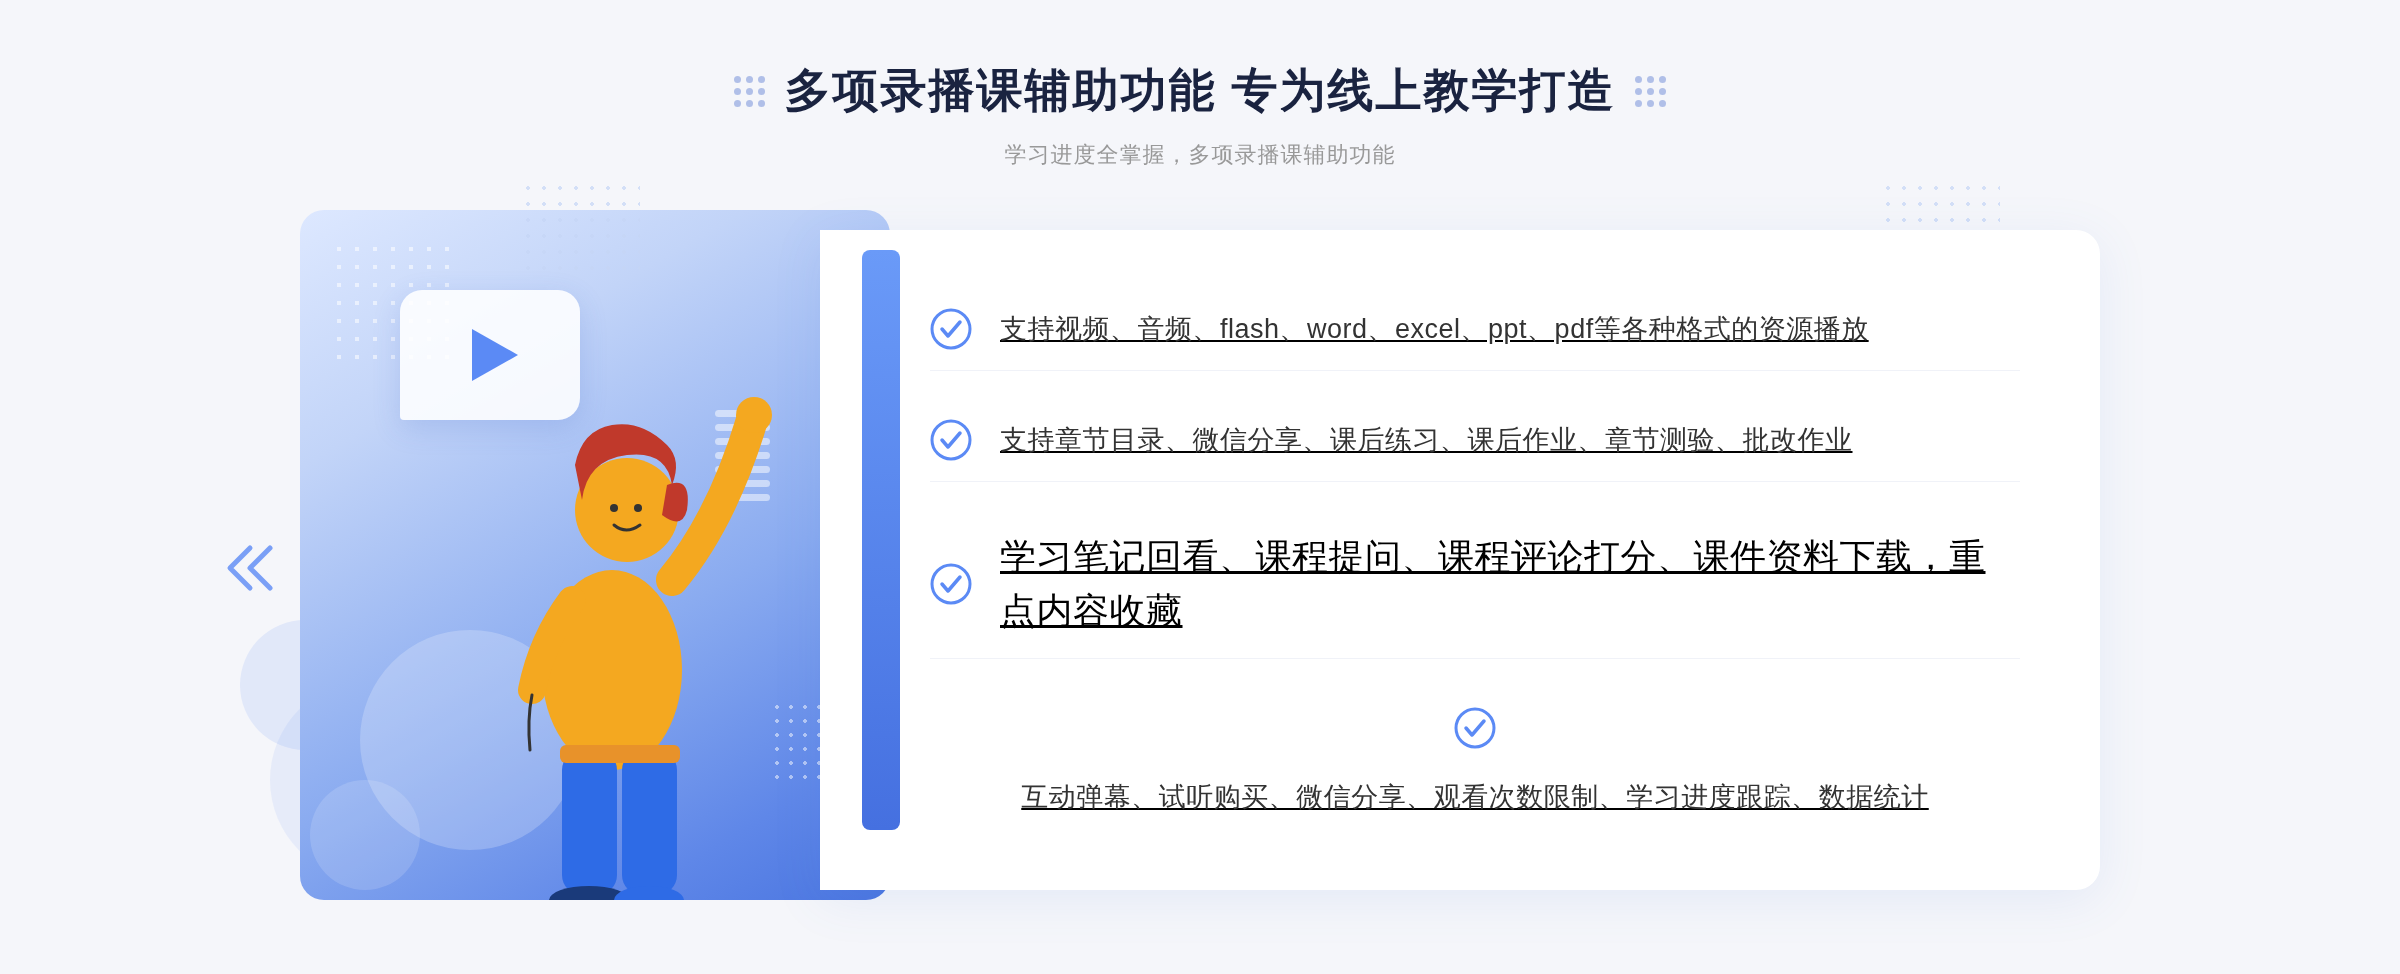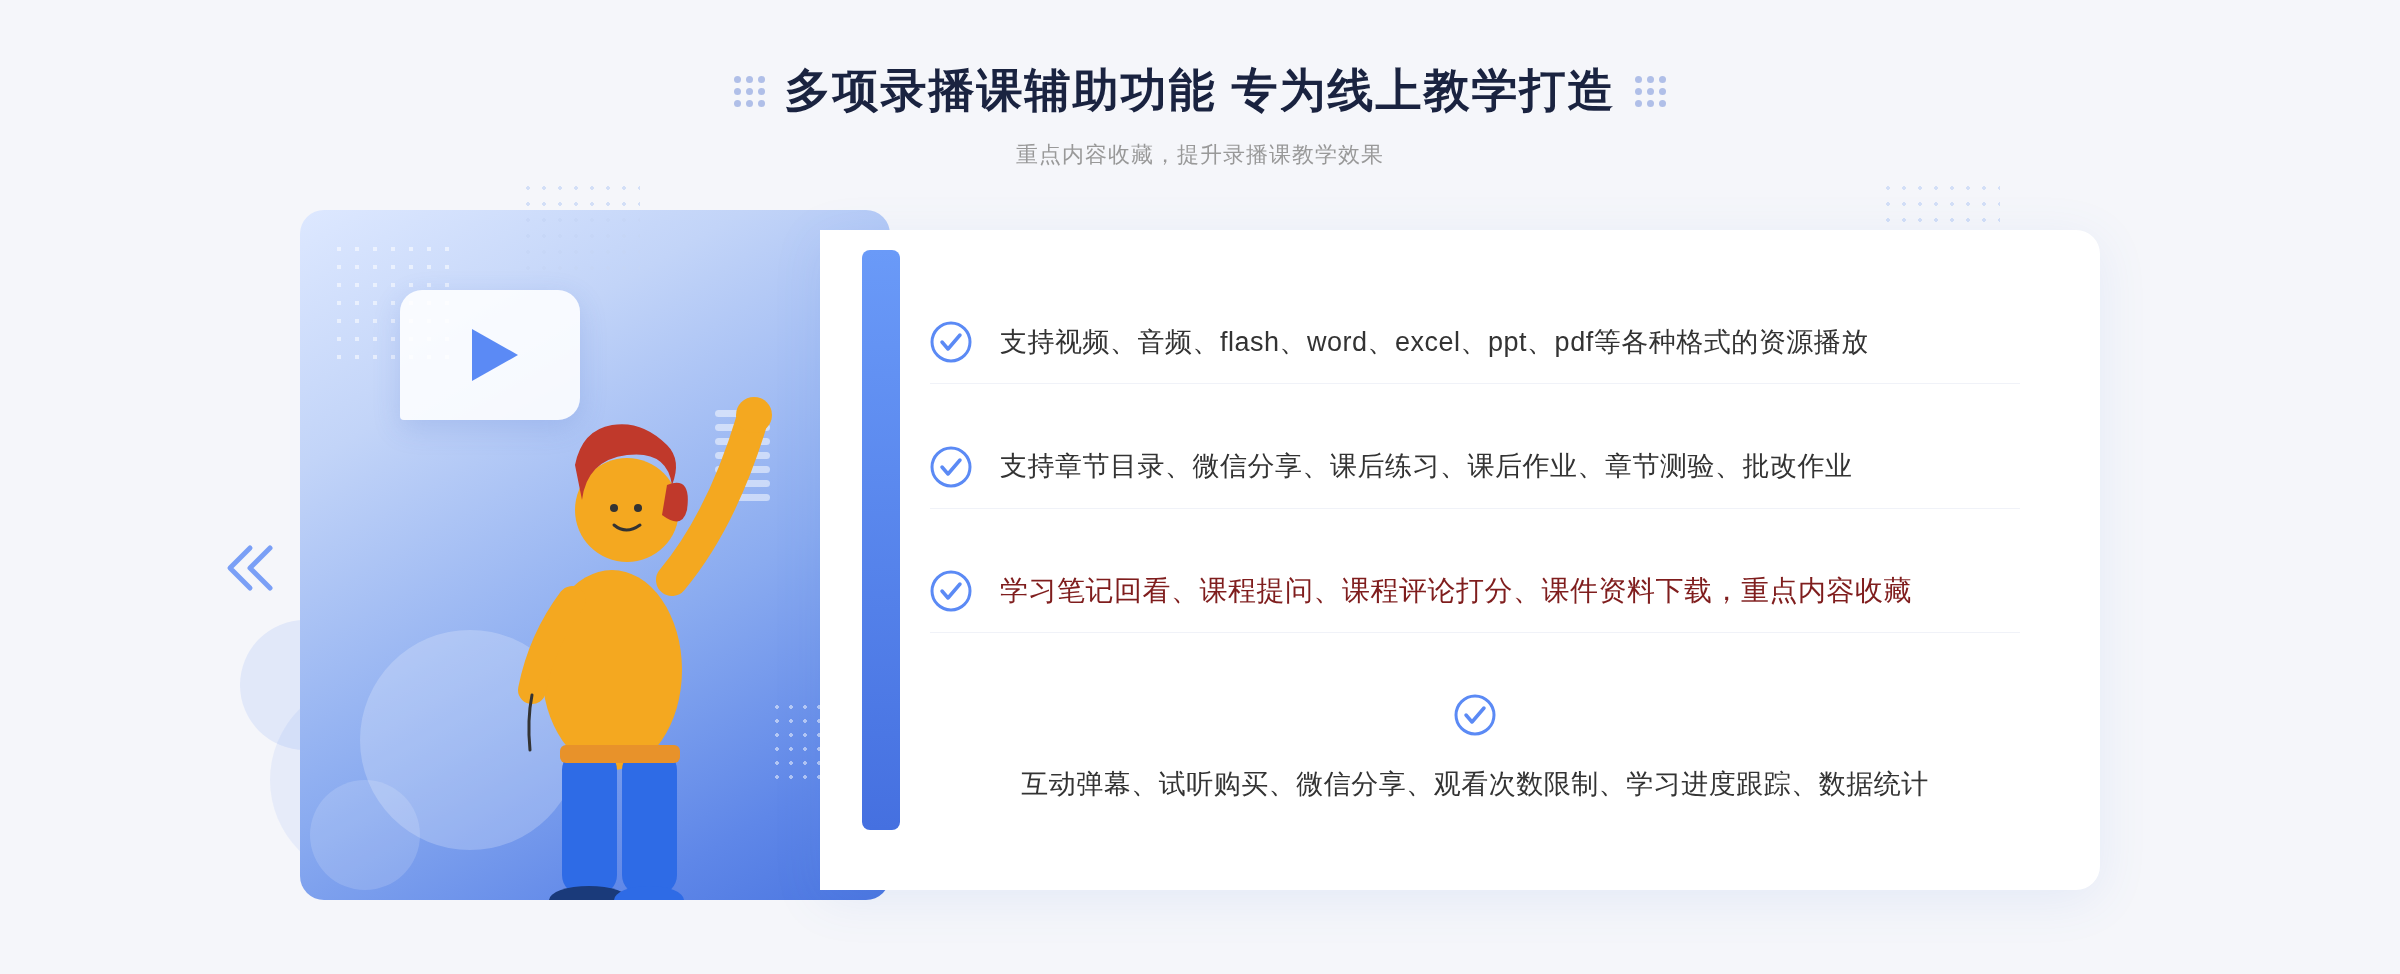--- a/index.html
+++ b/index.html
@@ -114,21 +114,21 @@
             <i></i>
             <i></i>
           </span>
         <span>
             <i></i>
             <i></i>
             <i></i>
           </span>
       </div>
     </div>
-    <p class="subtitle">重点内容收藏，提升录播课教学效果</p>
+    <p class="subtitle">学习进度全掌握，多项录播课辅助功能</p>
   </div>
 
   <div style="position: relative; width: 1800px; margin-top: 40px; height: 720px;">
 
     <div style="position: absolute; left: -60px; bottom: 180px; width: 130px; height: 130px; border-radius: 50%; background: rgba(91,138,245,0.13);"></div>
     <div style="position: absolute; left: -30px; bottom: 50px; width: 200px; height: 200px; border-radius: 50%; background: rgba(91,138,245,0.09);"></div>
 
     <div style="position: absolute; left: 0; top: 0; width: 590px; height: 690px; background: linear-gradient(150deg, #dde8ff 0%, #c2d4f8 25%, #8aabf0 60%, #5f87e8 85%, #4a75e0 100%); border-radius: 24px; overflow: hidden;">
 
       <div style="position: absolute; top: 30px; left: 30px; width: 130px; height: 130px; background-image: radial-gradient(circle, rgba(255,255,255,0.55) 2.5px, transparent 2.5px); background-size: 18px 18px;"></div>
@@ -186,21 +186,21 @@
 
     <div style="position: absolute; left: 562px; top: 40px; width: 38px; height: 580px; background: linear-gradient(180deg, #6a9af8 0%, #4570e0 100%); border-radius: 8px; z-index: 3;"></div>
 
     <div style="position: absolute; left: -80px; top: 50%; transform: translateY(-50%); z-index: 2;">
       <svg width="60" height="50" viewBox="0 0 60 50">
         <polyline points="30,5 10,25 30,45" stroke="#5b8af5" stroke-width="5" fill="none" stroke-linecap="round" stroke-linejoin="round" opacity="0.8"></polyline>
         <polyline points="50,5 30,25 50,45" stroke="#5b8af5" stroke-width="5" fill="none" stroke-linecap="round" stroke-linejoin="round" opacity="0.8"></polyline>
       </svg>
     </div>
 
-    <div style="position: absolute; left: 520px; top: 20px; right: 0; height: 660px; background: white; border-radius: 0 24px 24px 0; box-shadow: 0 10px 50px rgba(80,130,220,0.10); z-index: 2; display: flex; flex-direction: column; justify-content: space-evenly; padding: 30px 80px 24px 110px;">
+    <div style="position: absolute; left: 520px; top: 20px; right: 0; height: 660px; background: white; border-radius: 0 24px 24px 0; box-shadow: 0 10px 50px rgba(80,130,220,0.10); z-index: 2; display: flex; flex-direction: column; justify-content: space-evenly; padding: 30px 80px 24px 110px; text-decoration: underline;">
 
       <div style="display: flex; align-items: center; gap: 28px; padding: 20px 0; border-bottom: 1px solid #f0f2f8;">
         <svg width="42" height="42" viewBox="0 0 42 42" flex-shrink="0" style="flex-shrink:0;">
           <circle cx="21" cy="21" r="19" stroke="#5b8af5" stroke-width="3" fill="none"></circle>
           <polyline points="12,21 18,28 30,14" stroke="#5b8af5" stroke-width="3.5" fill="none" stroke-linecap="round" stroke-linejoin="round"></polyline>
         </svg>
         <span style="font-size: 27px; color: #333; letter-spacing: 0.5px; line-height: 1.5;">支持视频、音频、flash、word、excel、ppt、pdf等各种格式的资源播放</span>
       </div>
 
       <div style="display: flex; align-items: center; gap: 28px; padding: 20px 0; border-bottom: 1px solid #f0f2f8;">
@@ -209,21 +209,21 @@
           <polyline points="12,21 18,28 30,14" stroke="#5b8af5" stroke-width="3.5" fill="none" stroke-linecap="round" stroke-linejoin="round"></polyline>
         </svg>
         <span style="font-size: 27px; color: #333; letter-spacing: 0.5px; line-height: 1.5;">支持章节目录、微信分享、课后练习、课后作业、章节测验、批改作业</span>
       </div>
 
       <div style="display: flex; align-items: center; gap: 28px; padding: 20px 0; border-bottom: 1px solid #f0f2f8;">
         <svg width="42" height="42" viewBox="0 0 42 42" style="flex-shrink:0;">
           <circle cx="21" cy="21" r="19" stroke="#5b8af5" stroke-width="3" fill="none"></circle>
           <polyline points="12,21 18,28 30,14" stroke="#5b8af5" stroke-width="3.5" fill="none" stroke-linecap="round" stroke-linejoin="round"></polyline>
         </svg>
-        <span style="font-size: 28px; color: #7f1d1d; letter-spacing: 0.5px; line-height: 1.5;">学习笔记回看、课程提问、课程评论打分、课件资料下载，重点内容收藏</span>
+        <span style="font-size: 36px; color: #000000; letter-spacing: 0.5px; line-height: 1.5;">学习笔记回看、课程提问、课程评论打分、课件资料下载，重点内容收藏</span>
       </div>
 
       <div style="display: flex; align-items: center; gap: 28px; padding: 20px 0; flex-direction: column;">
         <svg width="42" height="42" viewBox="0 0 42 42" style="flex-shrink:0;">
           <circle cx="21" cy="21" r="19" stroke="#5b8af5" stroke-width="3" fill="none"></circle>
           <polyline points="12,21 18,28 30,14" stroke="#5b8af5" stroke-width="3.5" fill="none" stroke-linecap="round" stroke-linejoin="round"></polyline>
         </svg>
         <span style="font-size: 27px; color: #333; letter-spacing: 0.5px; line-height: 1.5;">互动弹幕、试听购买、微信分享、观看次数限制、学习进度跟踪、数据统计</span>
       </div>
 

